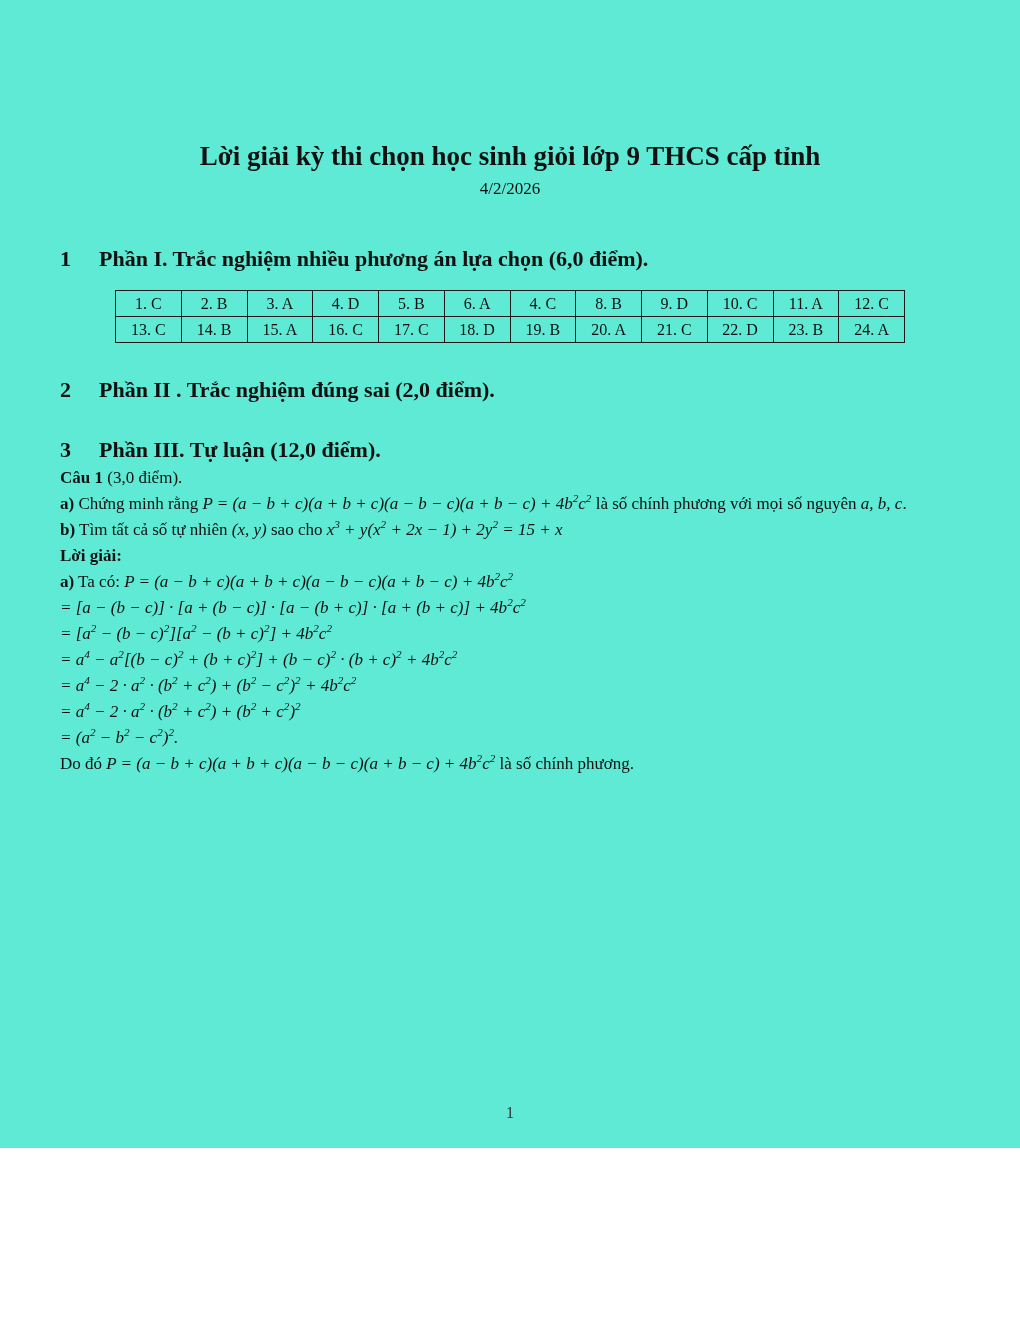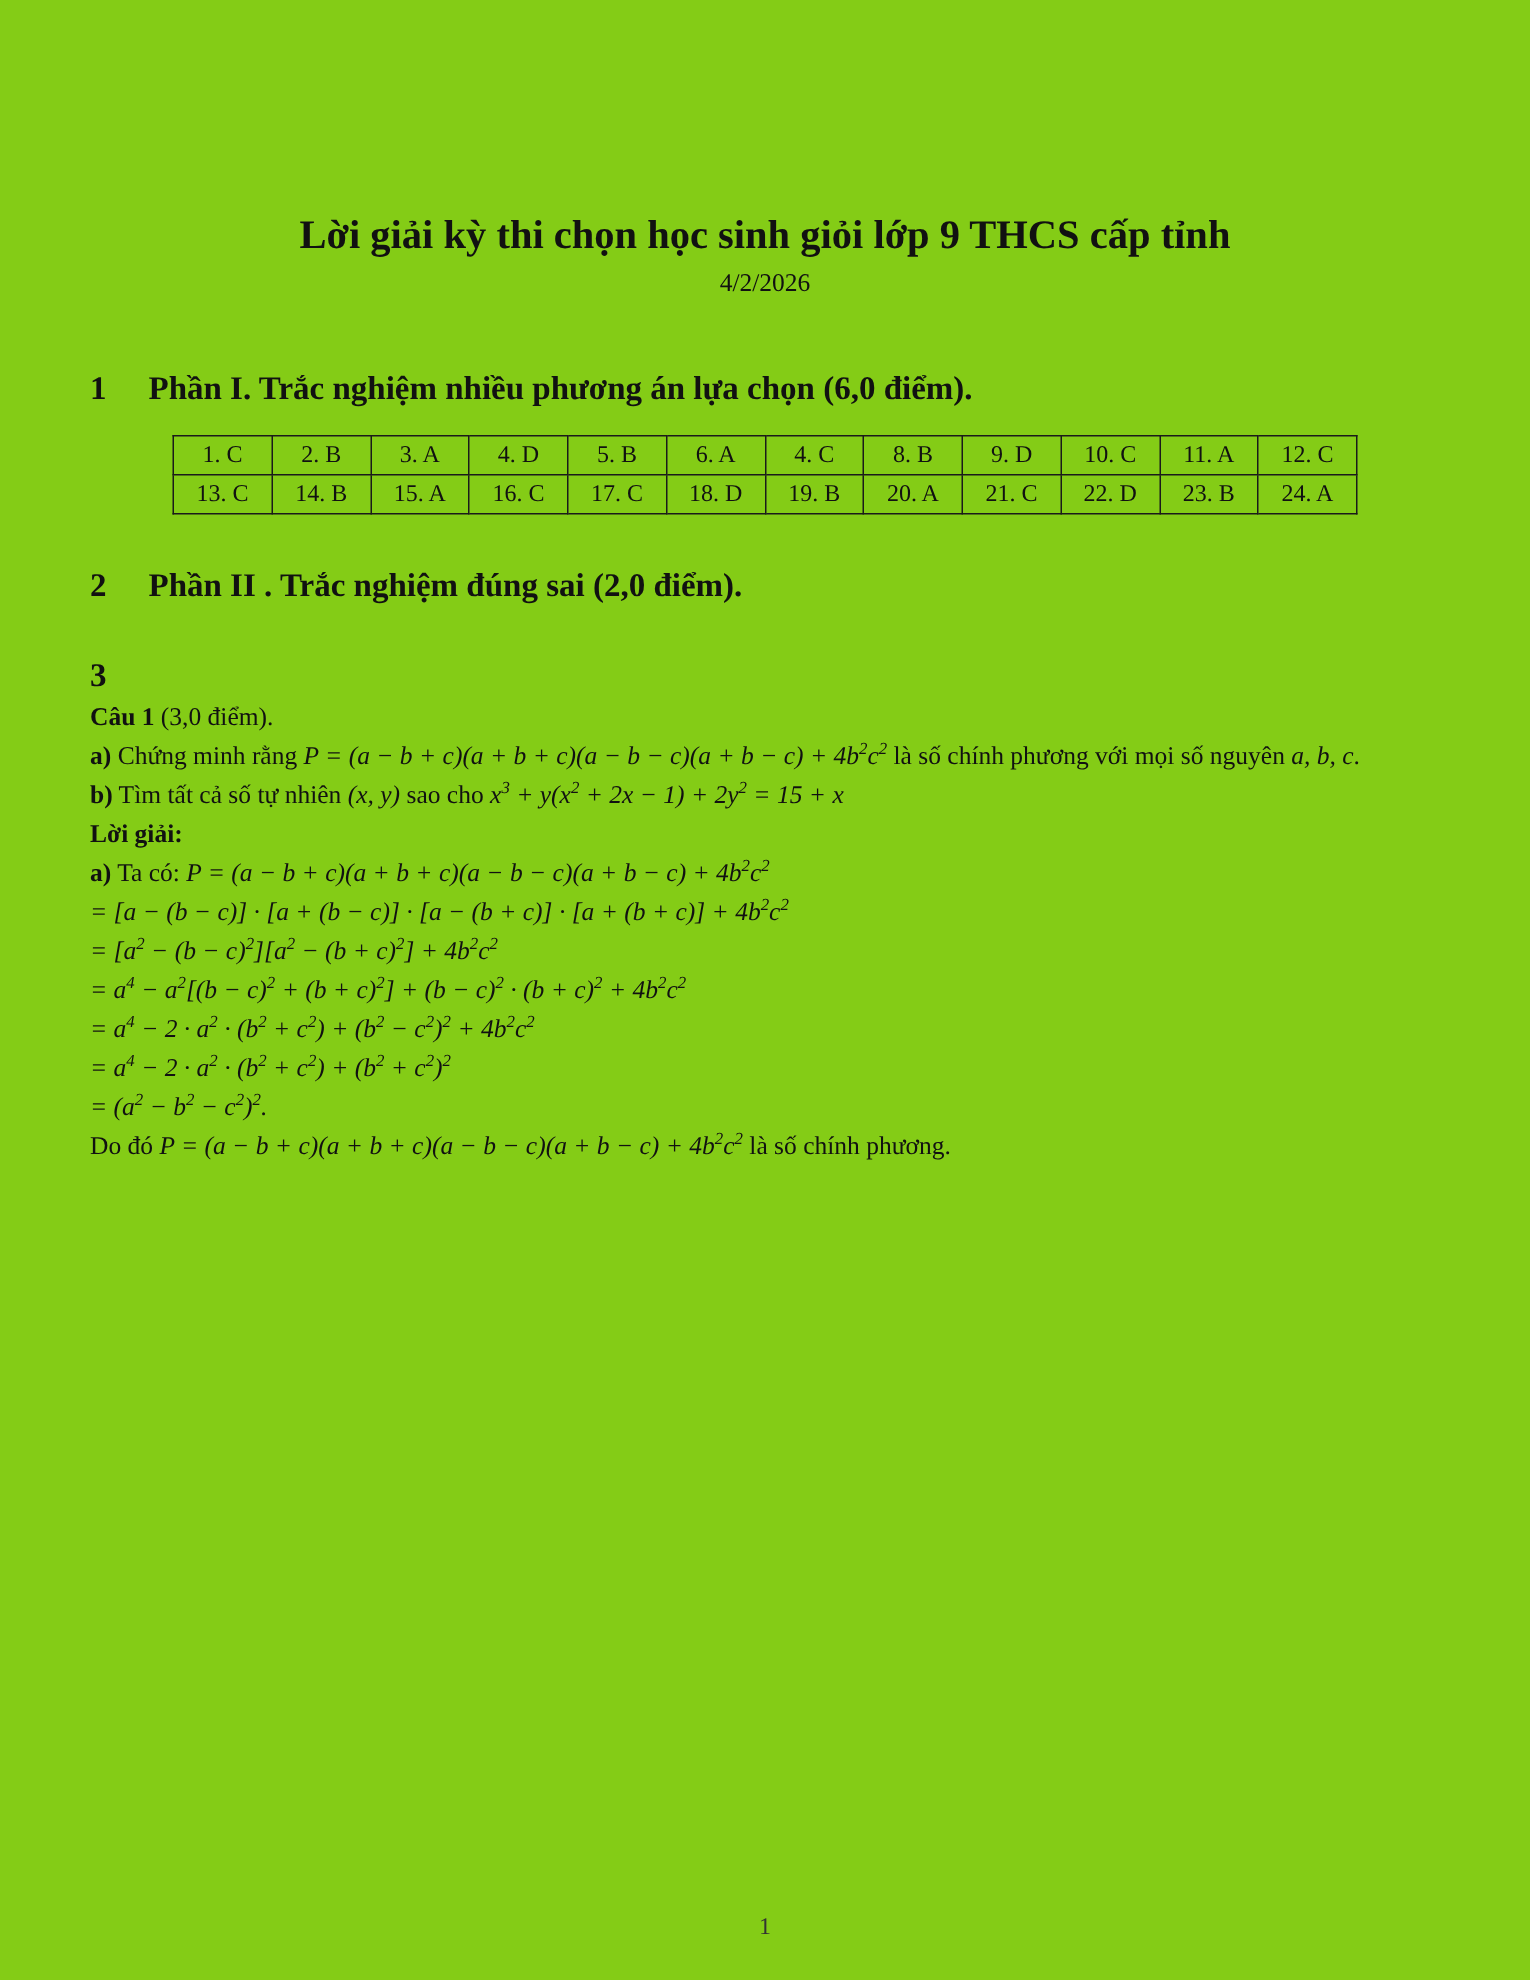--- a/index.html
+++ b/index.html
@@ -1,19 +1,19 @@
 <!DOCTYPE html>
 <html><head>
 <meta charset="utf-8">
 <style>
   html,body{margin:0;padding:0;background:#ffffff;}
   .page{
     position:relative;
-    width:1020px;height:1320px;
-    background:#84cc16;
+    width:1020px;height:1148px;
+    background:#5eead4;
     box-sizing:border-box;
     padding:138px 60px 0 60px;
     overflow:hidden;
     font-family:"Liberation Serif","DejaVu Serif",serif;
     color:#111111;
   }
   .doc-title{
     margin:0;text-align:center;
     font-size:27px;font-weight:bold;line-height:36px;
   }
@@ -126,20 +126,21 @@
   </table>
 
   <div class="section-heading mt-sec2">
     <span class="sec-num">2</span>
     <span class="sec-title">Phần II . Trắc nghiệm đúng sai (2,0 điểm).</span>
   </div>
 
 
   <div class="section-heading mt-sec3">
     <span class="sec-num">3</span>
+    <span class="sec-title">Phần III. Tự luận (12,0 điểm).</span>
   </div>
 
   <p class="doc-line mt20"><span class="seg-b">Câu 1</span><span class="seg-n"> (3,0 điểm).</span></p>
   <p class="doc-line mt0"><span class="seg-b">a)</span><span class="seg-n"> Chứng minh rằng </span><span class="seg-m">P = (a − b + c)(a + b + c)(a − b − c)(a + b − c) + 4b<sup>2</sup>c<sup>2</sup></span><span class="seg-n"> là số chính phương với mọi số nguyên </span><span class="seg-m">a, b, c</span><span class="seg-n">.</span></p>
   <p class="doc-line mt20"><span class="seg-b">b)</span><span class="seg-n"> Tìm tất cả số tự nhiên </span><span class="seg-m">(x, y)</span><span class="seg-n"> sao cho </span><span class="seg-m">x<sup>3</sup> + y(x<sup>2</sup> + 2x − 1) + 2y<sup>2</sup> = 15 + x</span></p>
 
   <p class="doc-line mt16"><span class="seg-b">Lời giải:</span></p>
   <p class="doc-line mt0"><span class="seg-b">a)</span><span class="seg-n"> Ta có: </span><span class="seg-m">P = (a − b + c)(a + b + c)(a − b − c)(a + b − c) + 4b<sup>2</sup>c<sup>2</sup></span></p>
 
   <p class="doc-line mt20"><span class="seg-m">= [a − (b − c)] · [a + (b − c)] · [a − (b + c)] · [a + (b + c)] + 4b<sup>2</sup>c<sup>2</sup></span></p>

